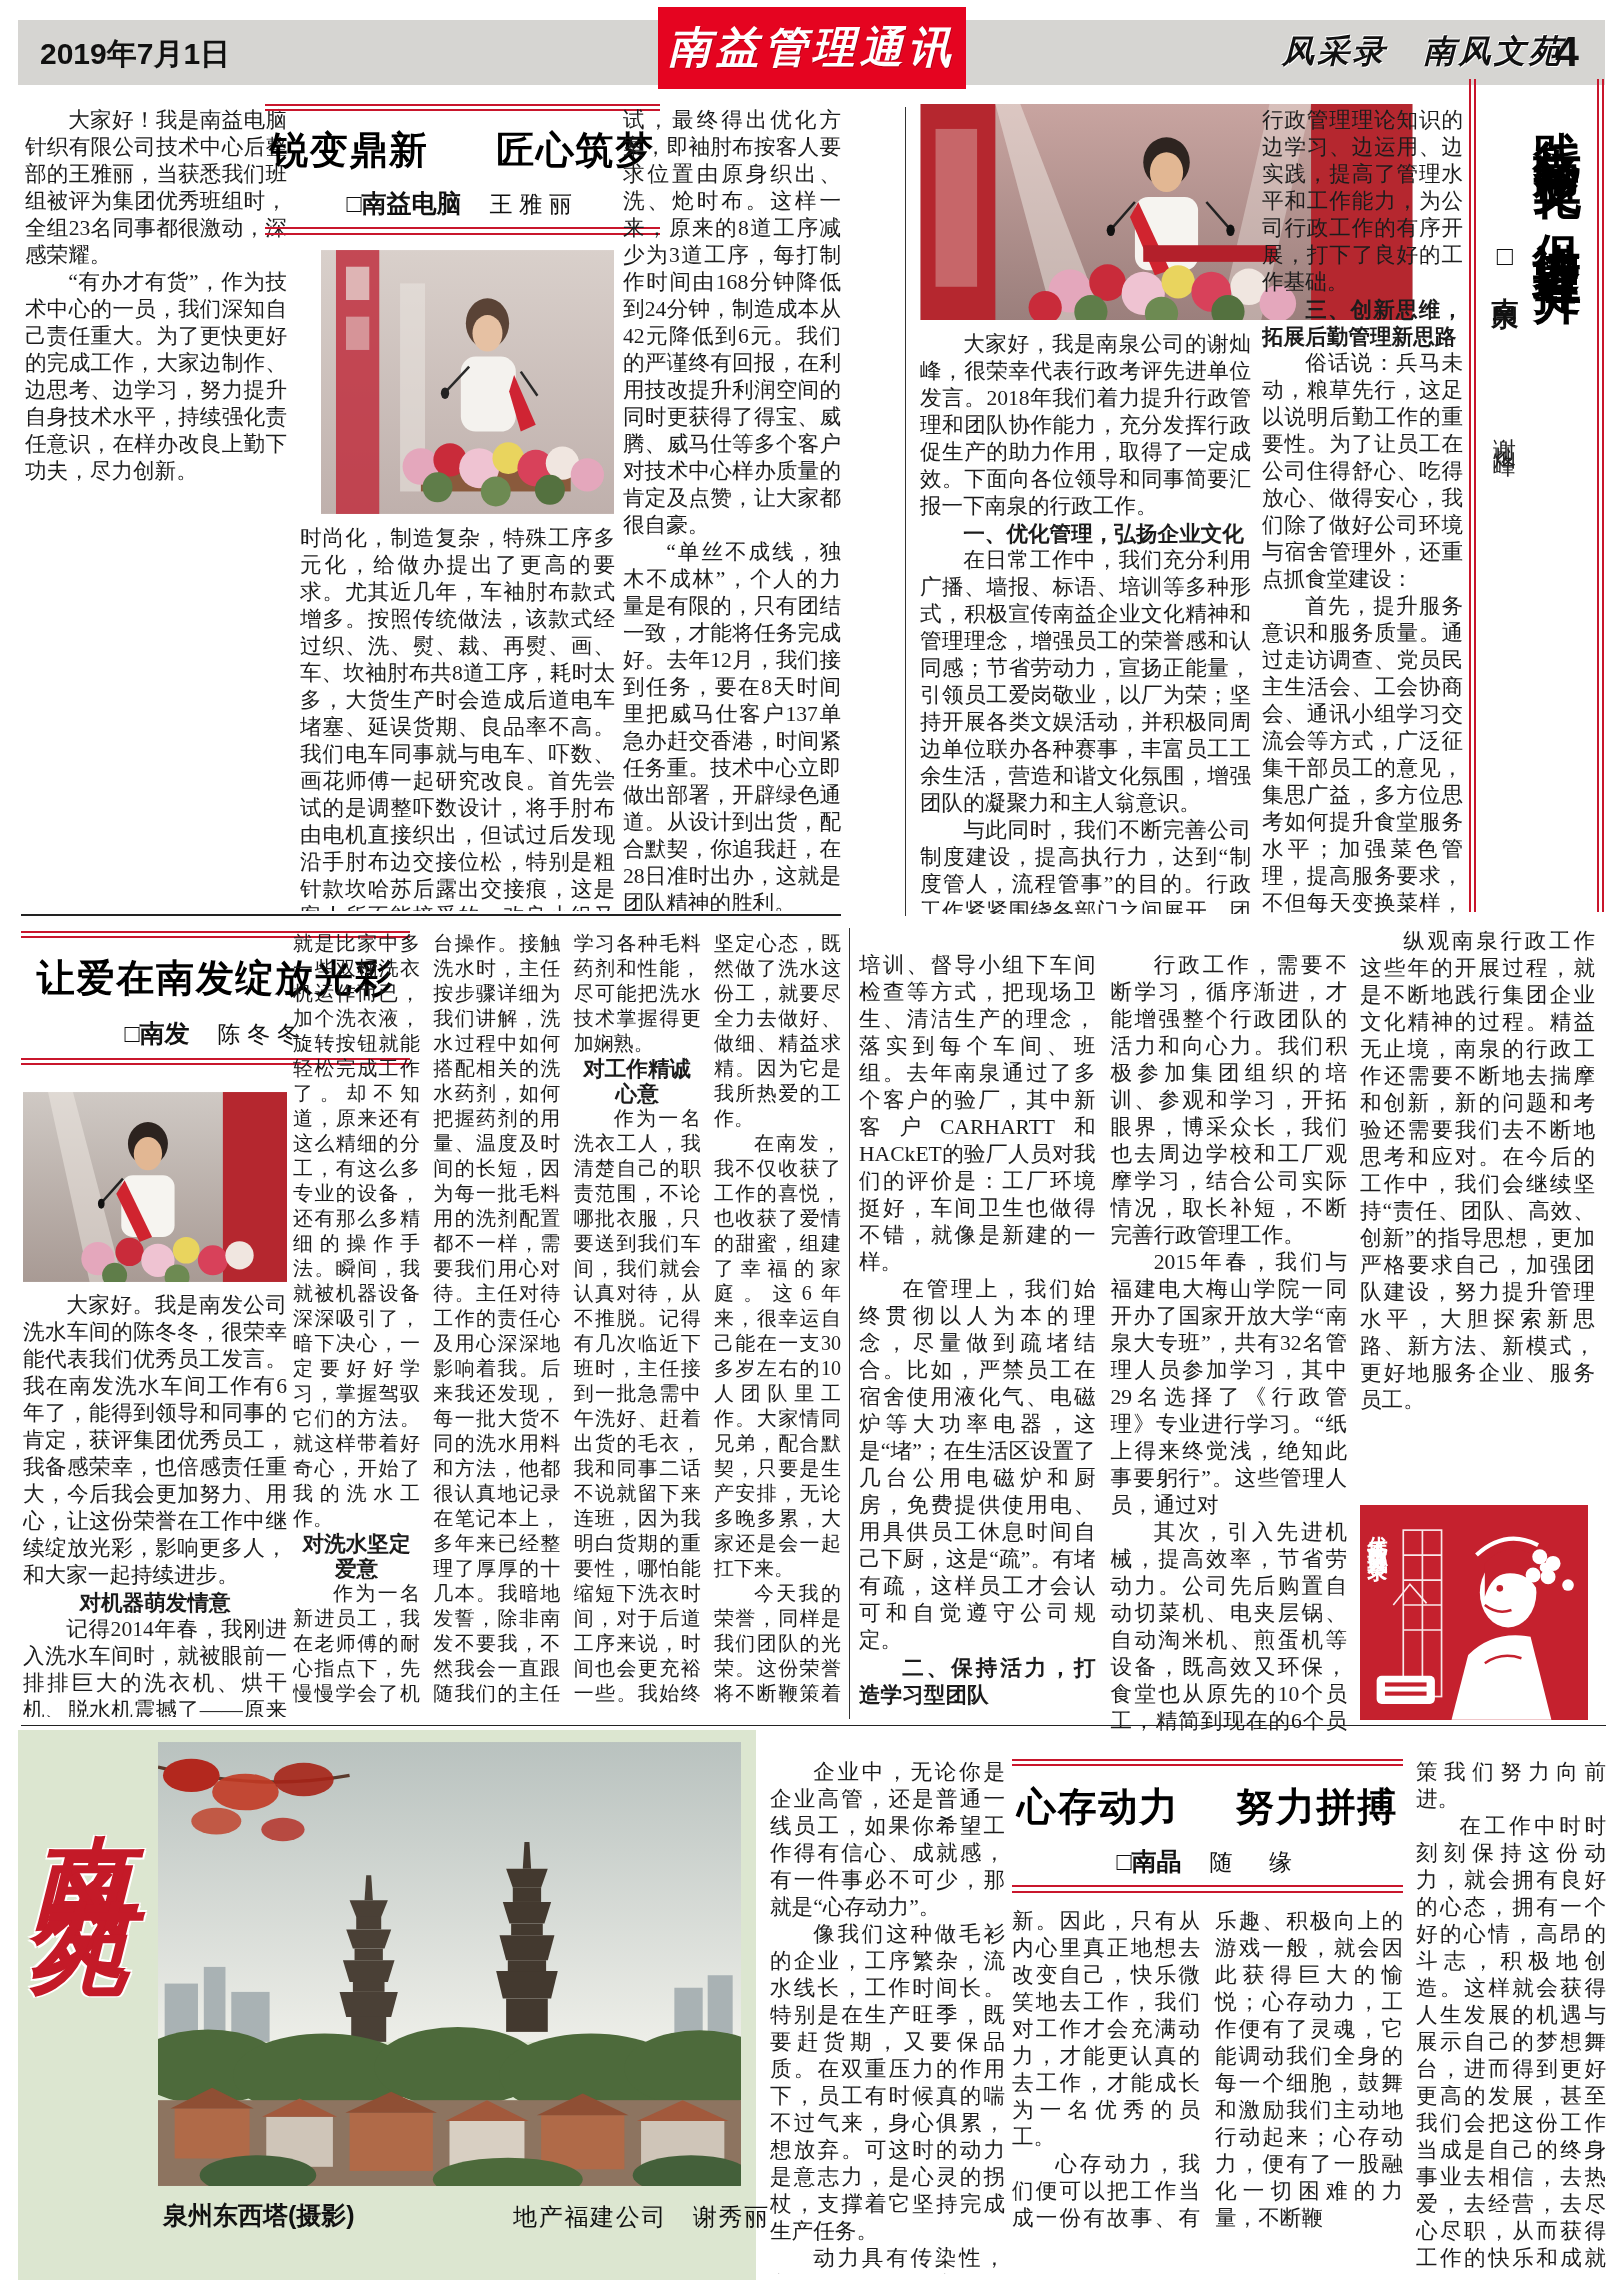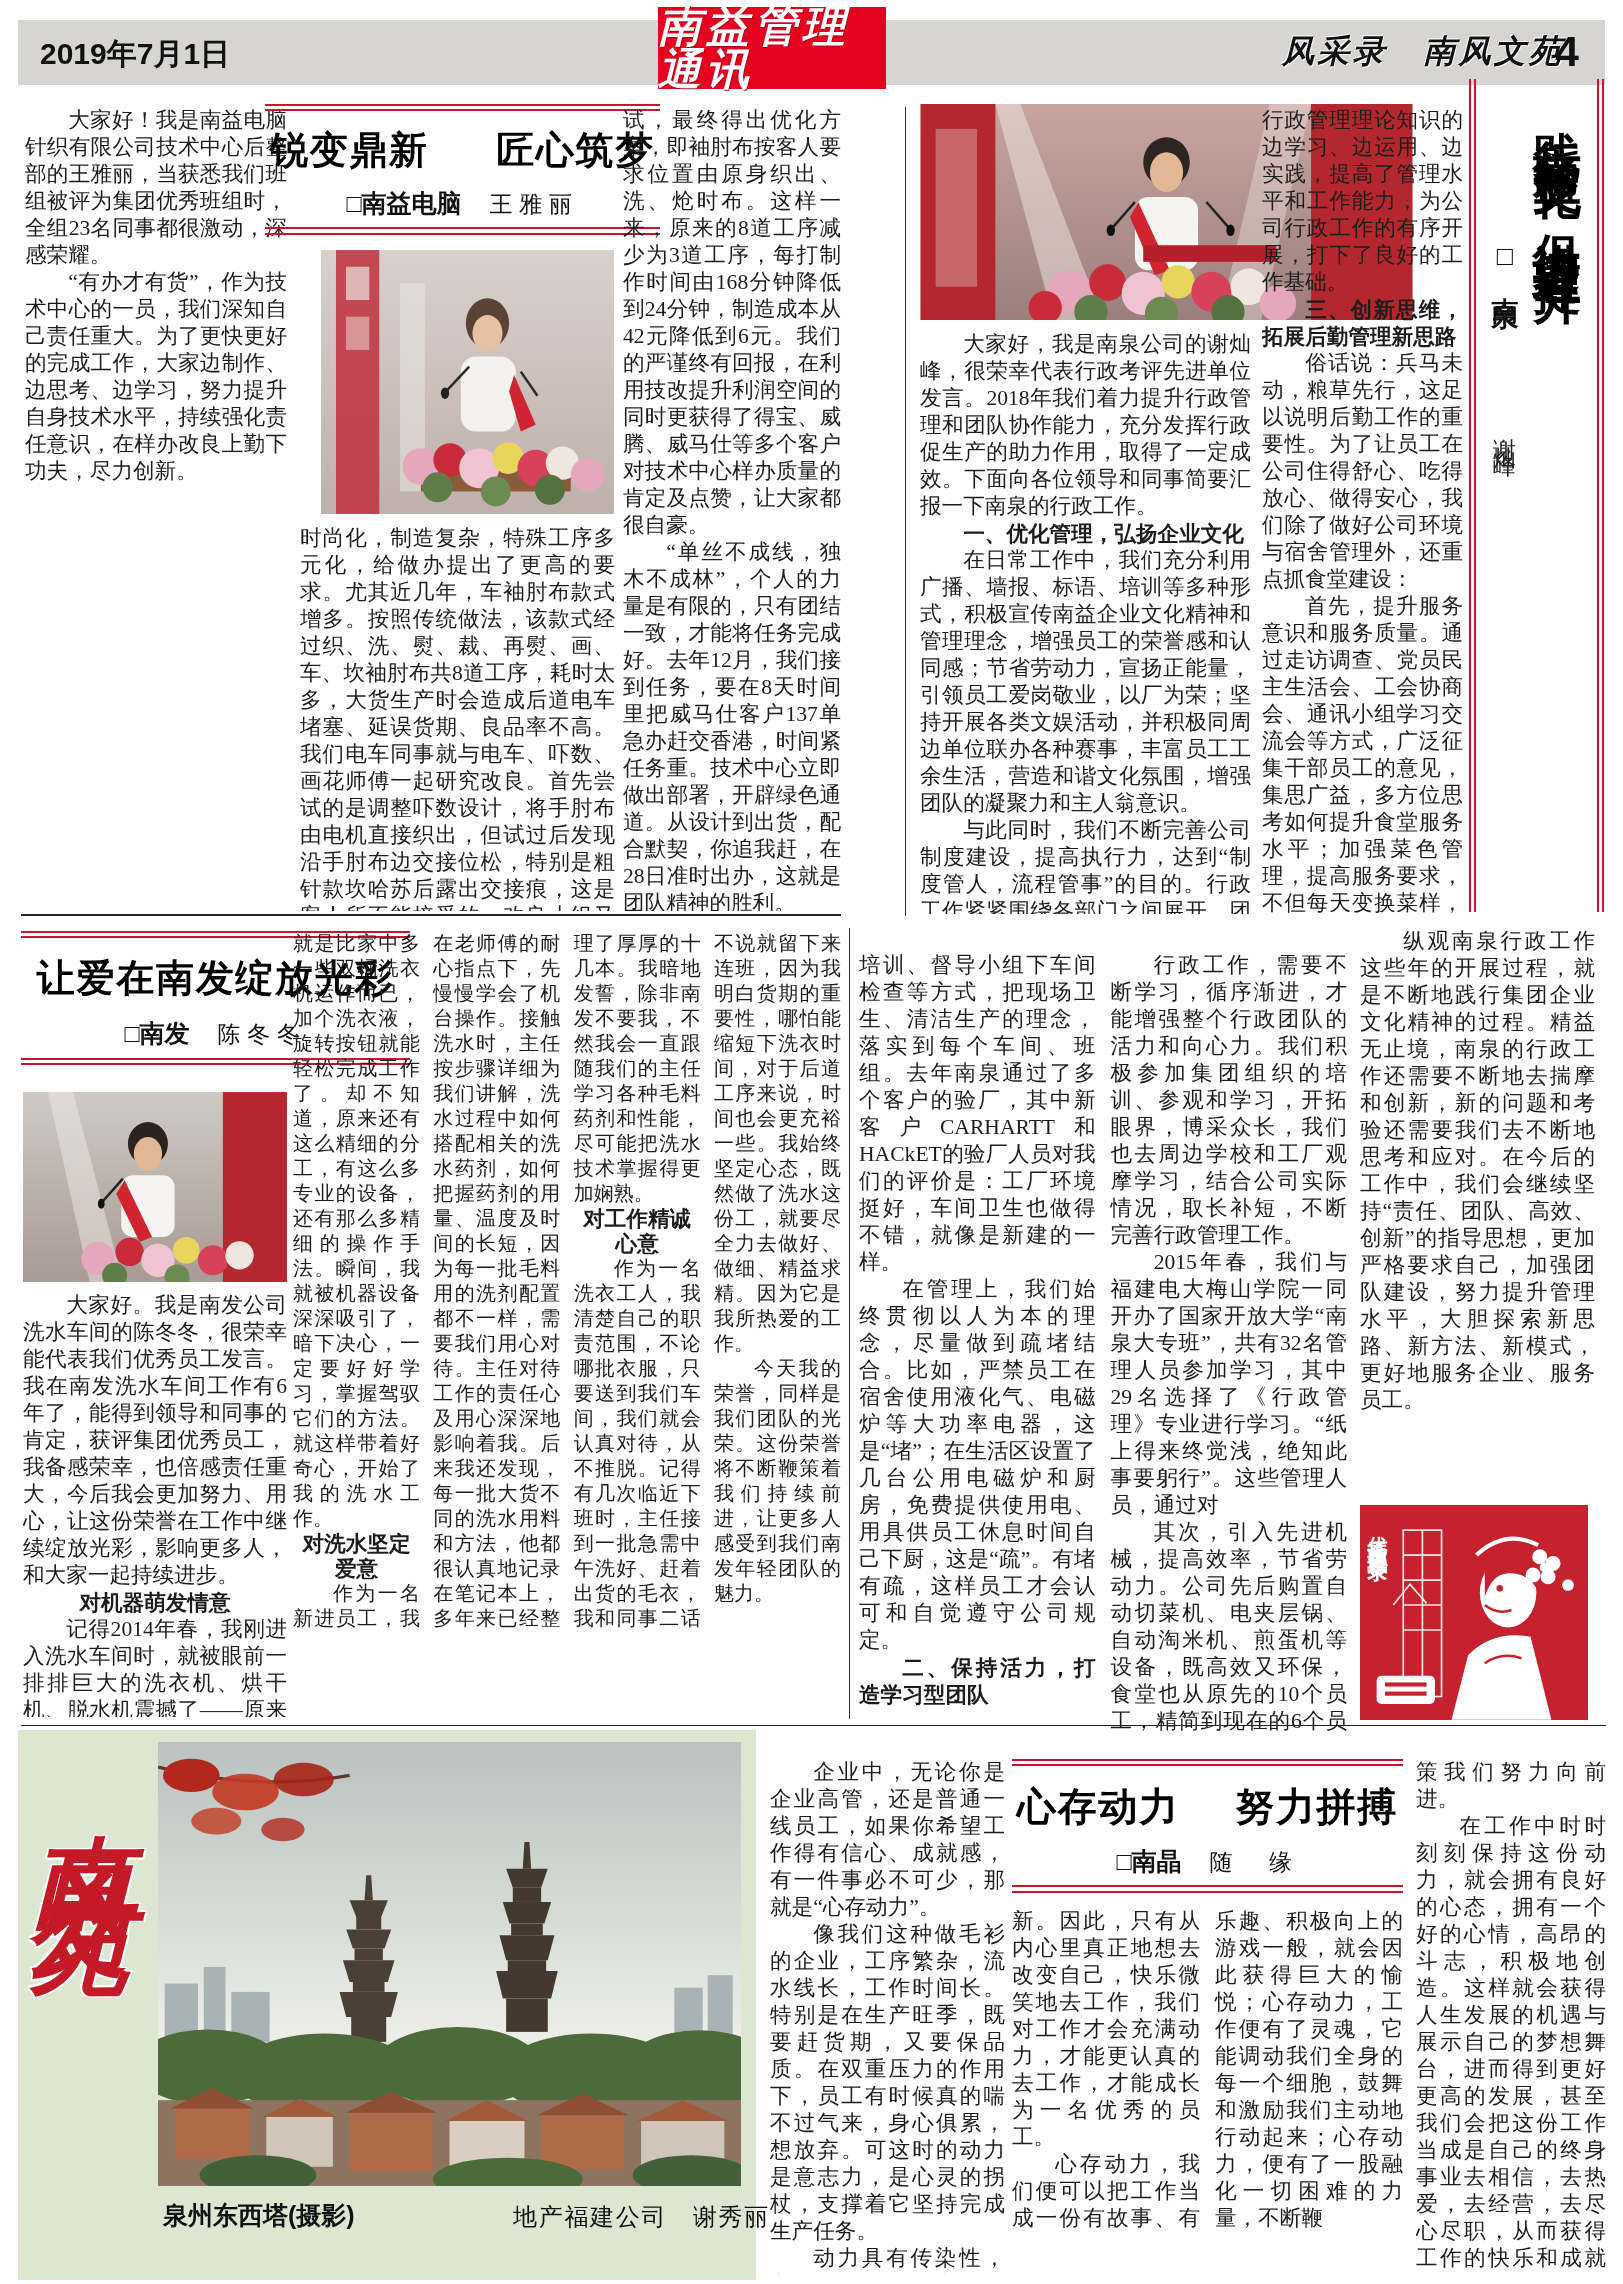--- a/index.html
+++ b/index.html
@@ -51,21 +51,21 @@
   .redbox-label{color:#fff;font:bold 20px "Liberation Sans",sans-serif;letter-spacing:3.3px;}
   svg{display:block;}
 </style>
 </head>
 <body>
 
 <div id="page">
 
   <div class="abs hdr-bar" style="left:18.3px;top:20px;width:1587px;height:65px;"></div>
   <div class="abs hdr-date" style="left:40px;top:20px;">2019年7月1日</div>
-  <div class="abs masthead" style="left:658px;top:6.7px;width:228px;height:82px;">
+  <div class="abs masthead" style="left:658px;top:6.7px;width:308px;height:82px;">
     <span>南益管理通讯</span>
   </div>
   <div class="abs hdr-right" style="left:1282px;top:18.3px;">风采录　南风文苑</div>
   <div class="abs hdr-pg" style="left:1555px;top:18.3px;">4</div>
 
   <div class="abs txt" style="left:25px;top:107px;width:262px;height:804px;">
       <p class="para">大家好！我是南益电脑针织有限公司技术中心后整部的王雅丽，当获悉我们班组被评为集团优秀班组时，全组23名同事都很激动，深感荣耀。</p>
       <p class="para">“有办才有货”，作为技术中心的一员，我们深知自己责任重大。为了更快更好的完成工作，大家边制作、边思考、边学习，努力提升自身技术水平，持续强化责任意识，在样办改良上勤下功夫，尽力创新。</p>
     </div>
 
@@ -284,20 +284,21 @@
       <p class="para">大家好。我是南发公司洗水车间的陈冬冬，很荣幸能代表我们优秀员工发言。我在南发洗水车间工作有6年了，能得到领导和同事的肯定，获评集团优秀员工，我备感荣幸，也倍感责任重大，今后我会更加努力、用心，让这份荣誉在工作中继续绽放光彩，影响更多人，和大家一起持续进步。</p>
       <p class="sec-head">对机器萌发情意</p>
       <p class="para">记得2014年春，我刚进入洗水车间时，就被眼前一排排巨大的洗衣机、烘干机、脱水机震撼了——原来洗水车间是这样的。在我的想象中，洗水可能</p>
     </div>
   <div class="abs txt cols4 center-heads" style="left:293px;top:931px;width:548px;height:788px;">
       <p class="para cont">就是比家中多一些双桶洗衣机运作而已，加个洗衣液，旋转按钮就能轻松完成工作了。却不知道，原来还有这么精细的分工，有这么多专业的设备，还有那么多精细的操作手法。瞬间，我就被机器设备深深吸引了，暗下决心，一定要好好学习，掌握驾驭它们的方法。就这样带着好奇心，开始了我的洗水工作。</p>
       <p class="sec-head">对洗水坚定爱意</p>
       <p class="para">作为一名新进员工，我在老师傅的耐心指点下，先慢慢学会了机台操作。接触洗水时，主任按步骤详细为我们讲解，洗水过程中如何搭配相关的洗水药剂，如何把握药剂的用量、温度及时间的长短，因为每一批毛料用的洗剂配置都不一样，需要我们用心对待。主任对待工作的责任心及用心深深地影响着我。后来我还发现，每一批大货不同的洗水用料和方法，他都很认真地记录在笔记本上，多年来已经整理了厚厚的十几本。我暗地发誓，除非南发不要我，不然我会一直跟随我们的主任学习各种毛料药剂和性能，尽可能把洗水技术掌握得更加娴熟。</p>
       <p class="sec-head">对工作精诚心意</p>
       <p class="para">作为一名洗衣工人，我清楚自己的职责范围，不论哪批衣服，只要送到我们车间，我们就会认真对待，从不推脱。记得有几次临近下班时，主任接到一批急需中午洗好、赶着出货的毛衣，我和同事二话不说就留下来连班，因为我明白货期的重要性，哪怕能缩短下洗衣时间，对于后道工序来说，时间也会更充裕一些。我始终坚定心态，既然做了洗水这份工，就要尽全力去做好、做细、精益求精。因为它是我所热爱的工作。</p>
+      <p class="para">在南发，我不仅收获了工作的喜悦，也收获了爱情的甜蜜，组建了幸福的家庭。这6年来，很幸运自己能在一支30多岁左右的10人团队里工作。大家情同兄弟，配合默契，只要是生产安排，无论多晚多累，大家还是会一起扛下来。</p>
       <p class="para">今天我的荣誉，同样是我们团队的光荣。这份荣誉将不断鞭策着我们持续前进，让更多人感受到我们南发年轻团队的魅力。</p>
     </div>
 
   <div class="abs divider-h1" style="left:21px;top:1725px;width:1585px;"></div>
   <div class="abs green-panel" style="left:18.3px;top:1730px;width:738px;height:550px;"></div>
 
   <div class="abs vert calli" style="left:18.3px;top:1755px;height:516px;">南风文苑</div>
 
   <div class="abs" style="left:158px;top:1742px;width:583px;height:444px;">
     <svg width="583" height="444" viewBox="0 0 700 533">

